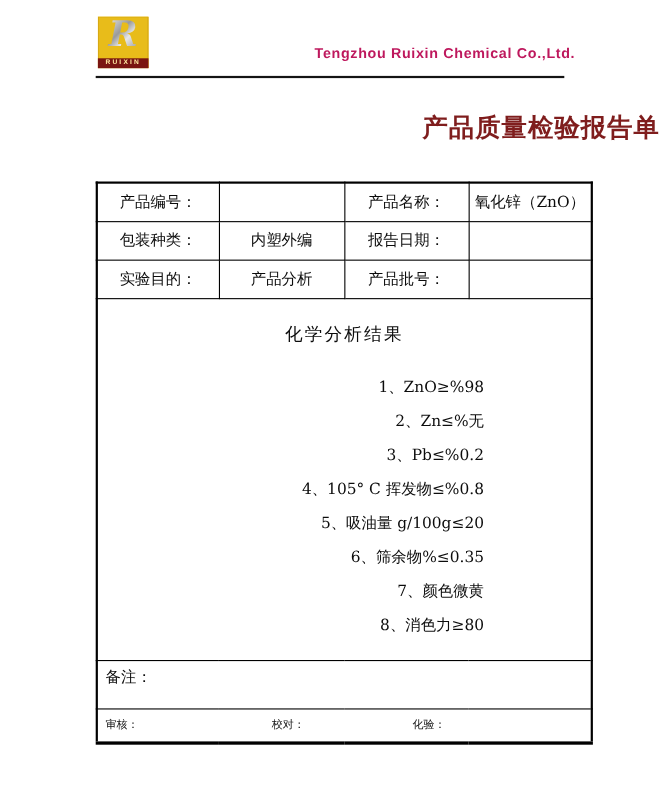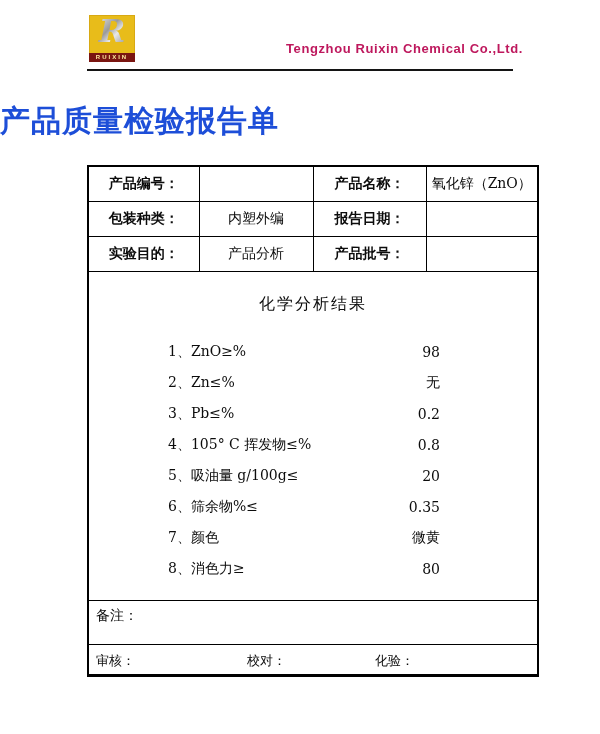--- a/index.html
+++ b/index.html
@@ -39,51 +39,51 @@
     font-size:13px; font-weight:bold; letter-spacing:0.6px; color:#be185d;
   }
   .header-rule {
     position:absolute; left:87px; top:69px; width:426px; height:2px;
     background:#141414;
   }
 
   
   .doc-title {
     position:absolute; left:0; top:101px; width:600px;
-    text-align:left; font-size:30px; font-weight:bold; color:#1d4ed8;
+    text-align:right; font-size:23px; font-weight:bold; color:#7f1d1d;
     letter-spacing:1px;
   }
 
   
   .report-table {
     position:absolute; left:87px; top:165px; width:450px;
     border-collapse:collapse; table-layout:fixed;
     border:2px solid #000; border-bottom:3px solid #000;
     font-size:14px; color:#0c0c0c;
   }
   .report-table td {
     border:1px solid #000; padding:0; text-align:center; vertical-align:middle;
   }
-  td.lbl { font-weight:bold; }
+  td.lbl { font-weight:normal; }
   tr.info-row { height:35px; }
 
   td.analysis-cell { vertical-align:top; padding-top:22px; height:329px; }
   .analysis-title { text-align:center; font-size:16px; letter-spacing:2px; }
   .analysis-items { margin-top:22px; }
   .a-row {
-    display:flex; justify-content:space-between; align-items:center;
+    display:flex; justify-content:flex-end; align-items:center;
     height:31px; padding:0 97px 0 79px; font-size:14px;
   }
   .a-row .val { text-align:right; }
 
   td.remark-cell {
     height:44px; text-align:left; vertical-align:top;
     padding:6px 0 0 7px; font-size:14px;
   }
-  td.sig-cell { height:31px; position:relative; font-size:13px; }
+  td.sig-cell { height:31px; position:relative; font-size:10px; }
   .sig { position:absolute; top:7px; }
   .sig-0 { left:7px; }
   .sig-1 { left:158px; }
   .sig-2 { left:286px; }
 </style>
 </head>
 <body>
 
 <div class="page">
 

